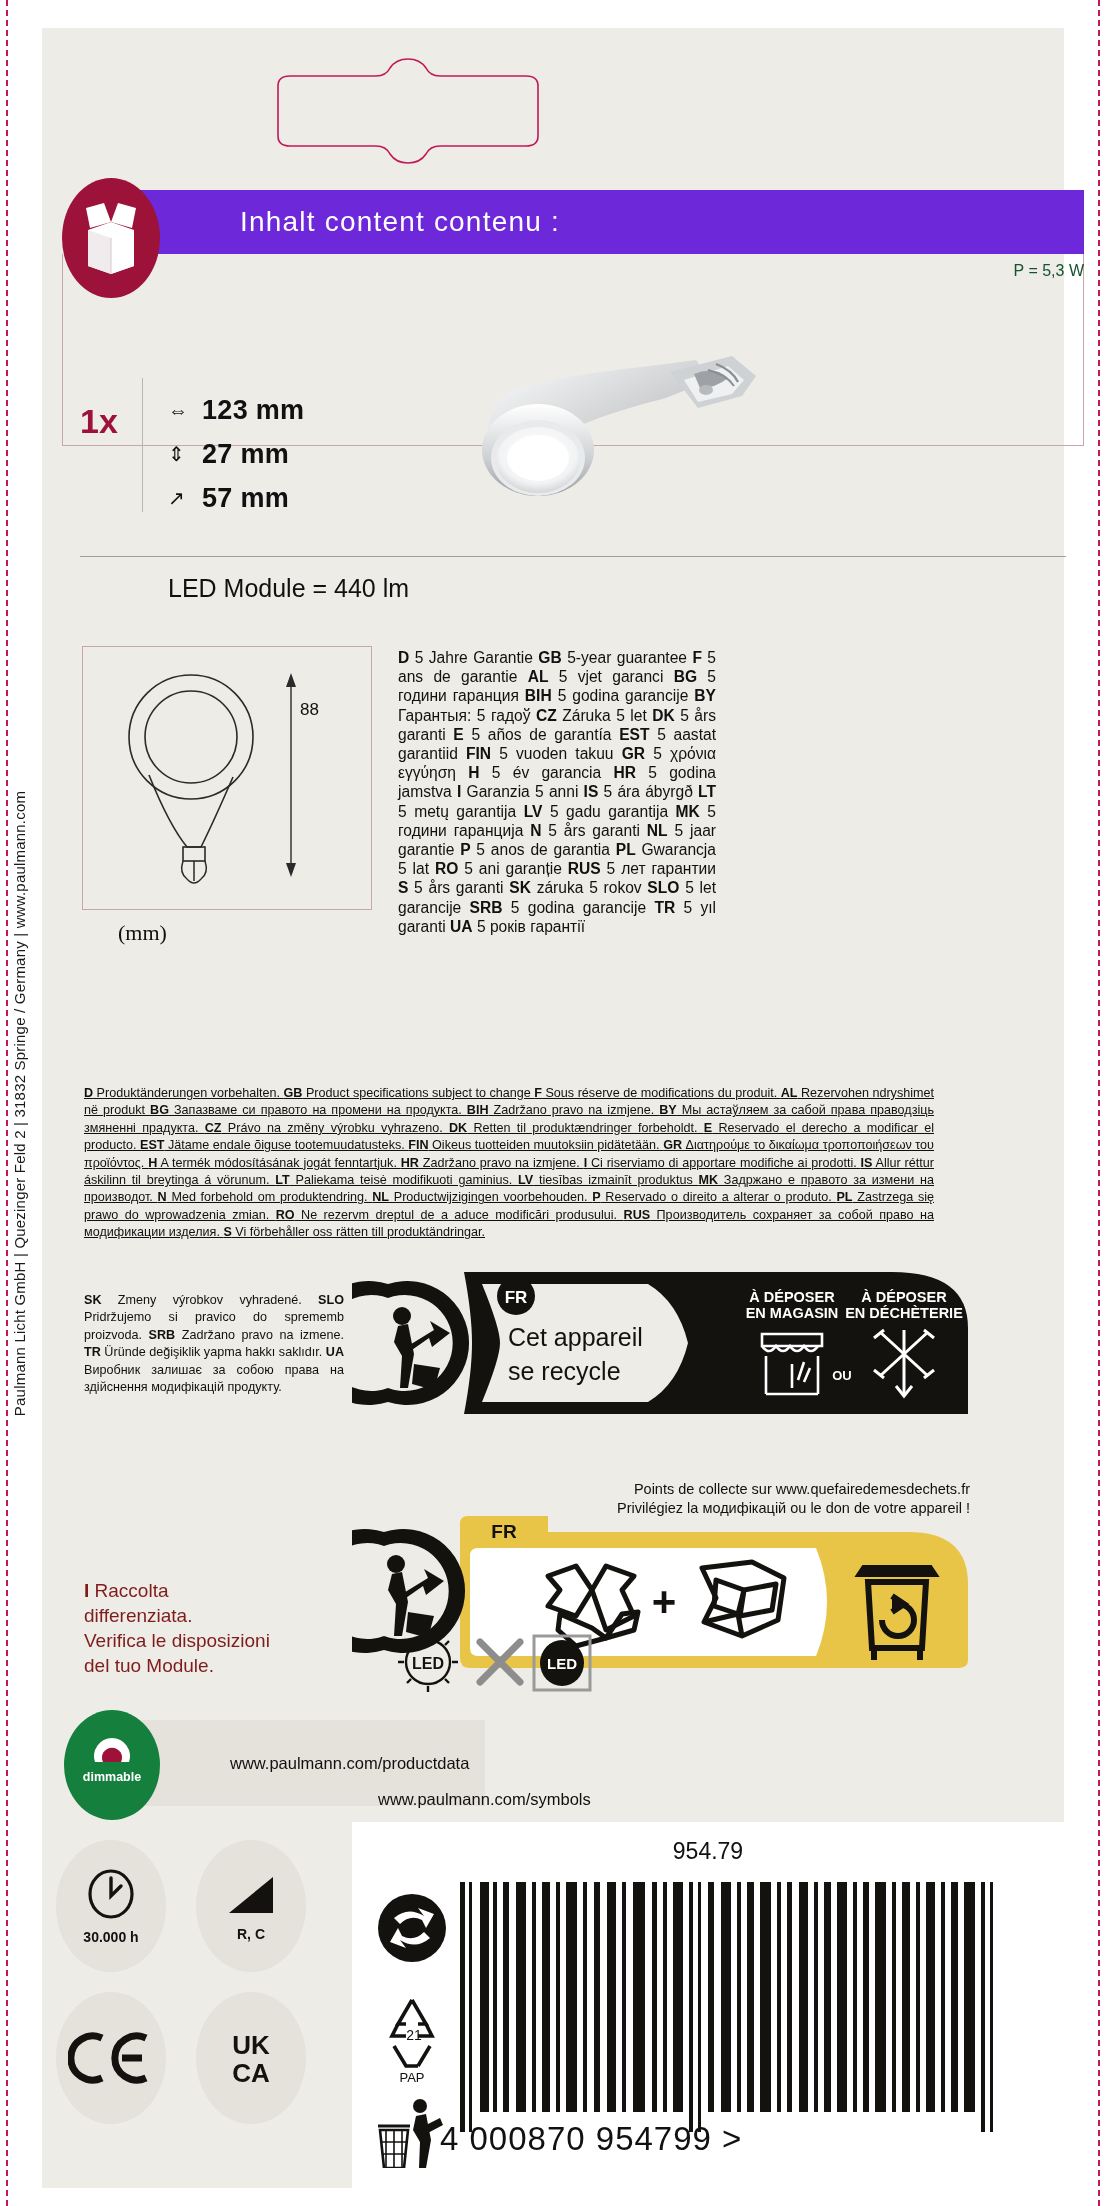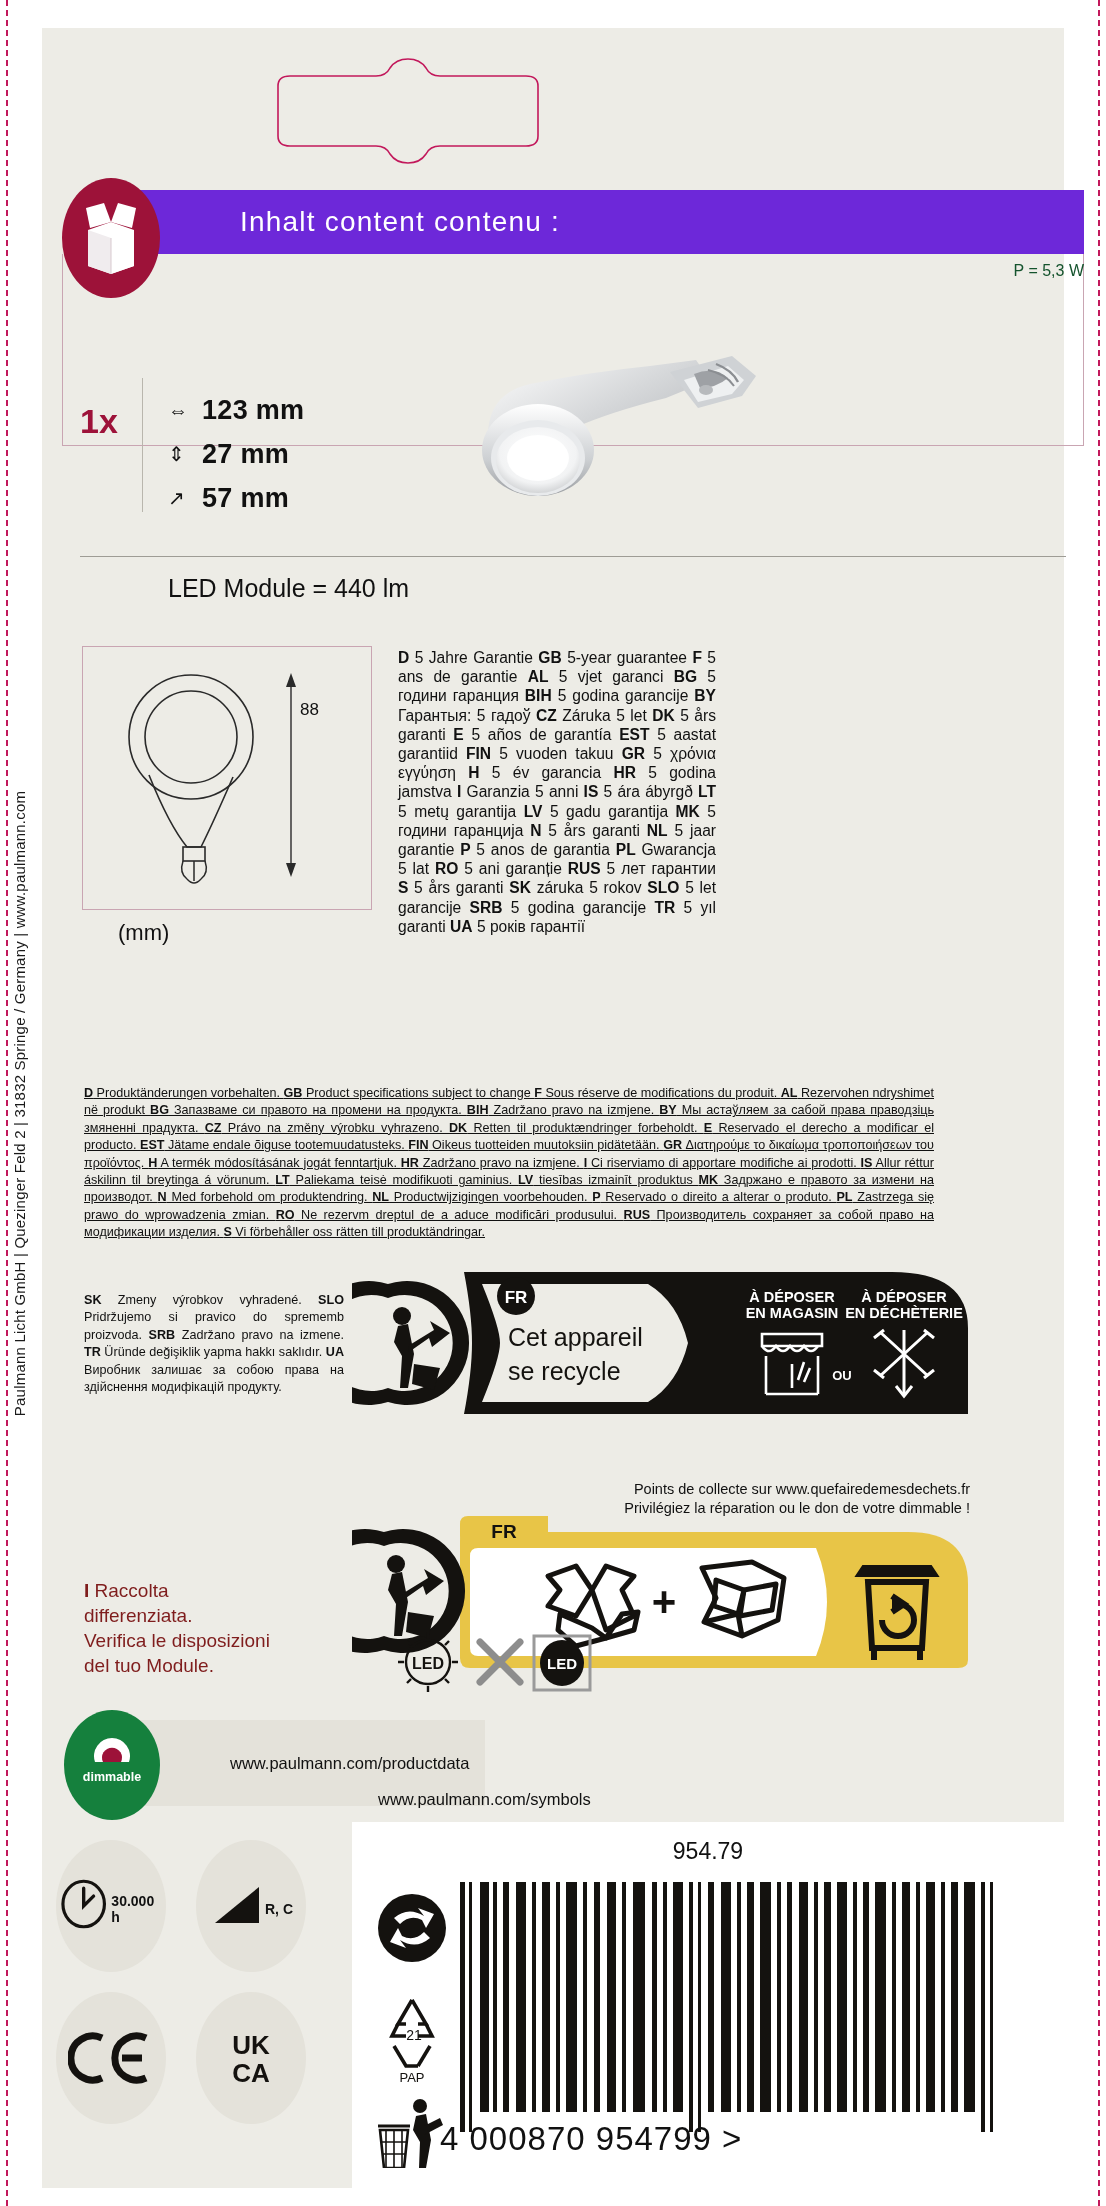--- a/index.html
+++ b/index.html
@@ -56,21 +56,21 @@
   .dims .vl{font-size:27px;color:#111;font-weight:bold;letter-spacing:.3px;}
   .prodimg{position:absolute;left:470px;top:354px;width:300px;height:190px;}
   .hr-thin{position:absolute;left:80px;right:40px;top:556px;height:1px;background:#9e9c95;}
   .ledmod{position:absolute;left:168px;top:574px;font-size:25px;color:#111;text-align:center;}
 
   
   .drawbox{
     position:absolute;left:82px;top:646px;width:290px;height:264px;
     border:1px solid #c9a5b2;box-sizing:border-box;background:#edece6;
   }
-  .mmlabel{position:absolute;left:118px;top:920px;font-size:22px;color:#111;}
+  .mmlabel{position:absolute;left:118px;top:920px;font-size:22px;color:#111;font-family:Liberation Serif, serif;}
   .dimval{position:absolute;left:300px;top:700px;font-size:17px;color:#111;}
 
   
   .warranty{
     position:absolute;left:398px;top:648px;width:318px;
     font-size:15.6px;line-height:19.2px;color:#111;text-align:justify;
     -moz-text-align-last:left;text-align-last:left;
   }
   .warranty b{font-weight:bold;}
   .disclaim-top{
@@ -108,21 +108,21 @@
   }
   .dim-strip .u{padding-left:120px;font-size:16.5px;color:#111;}
 
   
   .led-syms{position:absolute;left:388px;top:1628px;width:230px;height:68px;}
   .sym-url{position:absolute;left:378px;top:1790px;font-size:16.5px;color:#111;}
 
   
   .ico-grid{position:absolute;left:56px;top:1840px;width:280px;height:320px;}
   .ico{position:absolute;width:110px;height:132px;border-radius:55px/66px;background:#e4e2da;
-       display:flex;flex-direction:row;align-items:center;justify-content:center;}
+       display:flex;flex-direction:column;align-items:center;justify-content:center;}
   .ico .cap{font-size:14px;font-weight:bold;color:#111;margin-top:5px;}
 
   
   .bc-panel{position:absolute;left:352px;top:1822px;width:712px;height:366px;background:#ffffff;}
   .bc-num{position:absolute;left:352px;top:1838px;width:712px;text-align:center;font-size:23px;color:#111;}
   .bc-icons{position:absolute;left:372px;top:1888px;width:80px;height:280px;}
   .bc-bars{position:absolute;left:460px;top:1882px;width:560px;height:250px;}
   .bc-digits{position:absolute;left:440px;top:2120px;width:600px;font-size:33px;color:#111;letter-spacing:1px;}
 </style>
 </head>
@@ -269,21 +269,21 @@
         <path d="M528 64 L576 108 M576 64 L528 108"></path>
         <path d="M552 62 L552 126"></path>
         <path d="M544 118 L552 128 L560 118"></path>
         <path d="M522 70 L532 62 M572 62 L582 70"></path>
         <path d="M522 102 L532 110 M572 110 L582 102"></path>
       </g>
     </svg>
   </div>
   <div class="fr-note">
     <div>Points de collecte sur www.quefairedemesdechets.fr</div>
-    <div>Privilégiez la réparation ou le don de votre dimmable !</div>
+    <div>Privilégiez la модифікацій ou le don de votre appareil !</div>
   </div>
 
   <div class="it-note">
     <span style="font-weight:bold;">I</span>
     <span>Raccolta</span><br>
     <span>differenziata.</span><br>
     <span>Verifica le disposizioni</span><br>
     <span>del tuo Module.</span>
   </div>
 

